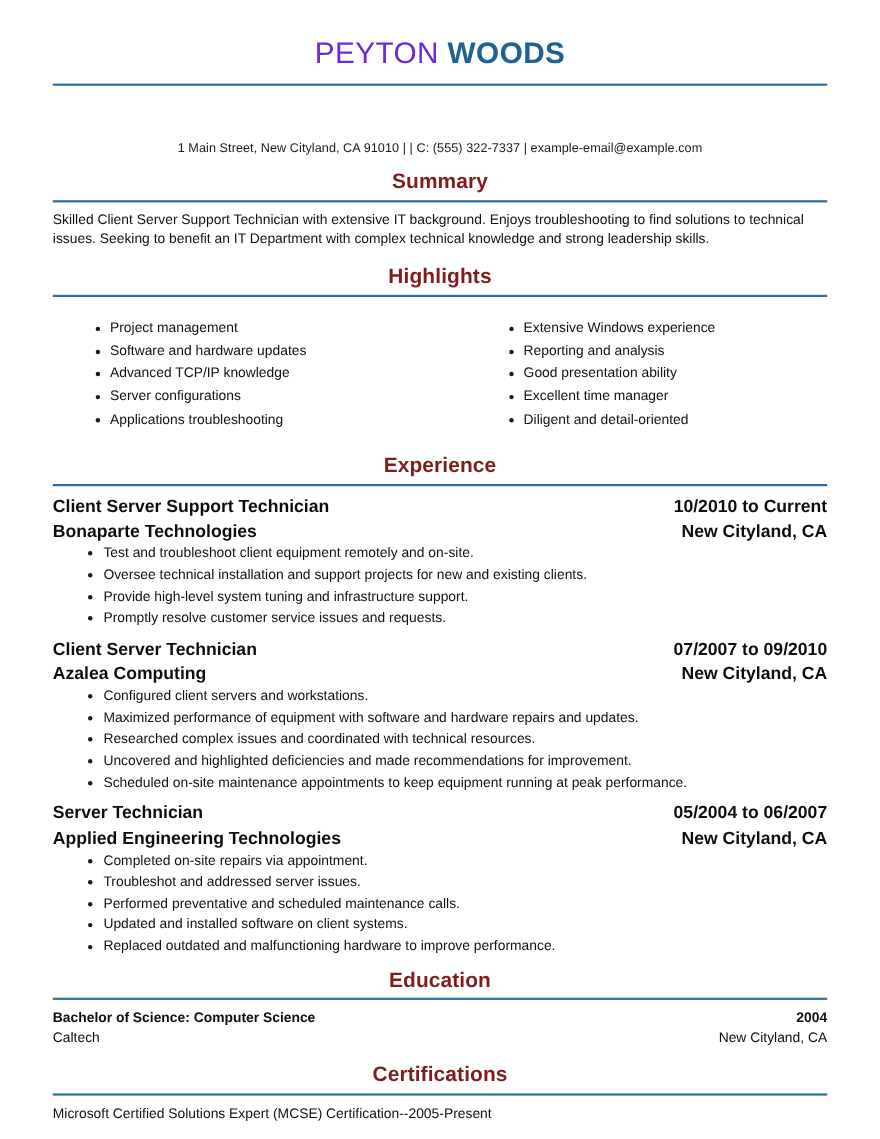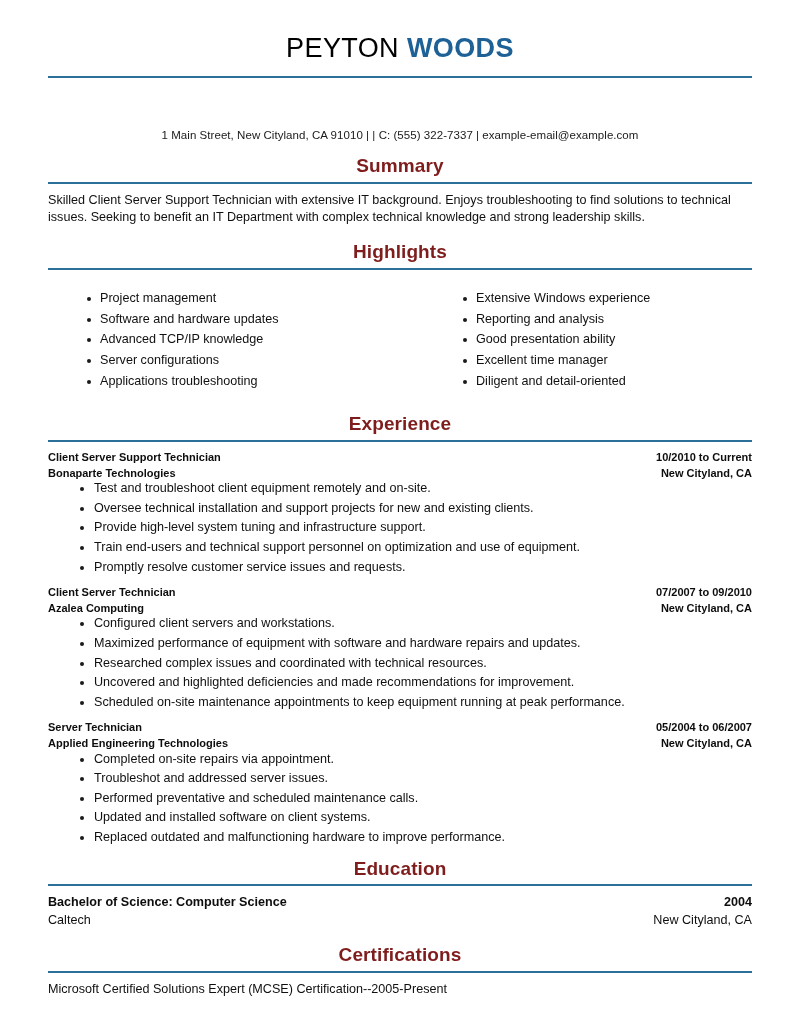--- a/index.html
+++ b/index.html
@@ -28,21 +28,21 @@
     text-align: center;
     padding-top: 34px;
   }
   .name {
     font-size: 27px;
     letter-spacing: 0.4px;
     line-height: 1.1;
     white-space: nowrap;
   }
   .name .first {
-    color: #000000;
+    color: #6d28d9;
     font-weight: 400;
   }
   .name .last {
     color: #1d6197;
     font-weight: bold;
   }
   .rule {
     height: 2px;
     background: #2a7099;
     margin-top: 12px;
@@ -125,21 +125,21 @@
   .job {
     margin-bottom: 12px;
   }
   .job:last-child {
     margin-bottom: 0;
   }
   .job-row {
     display: flex;
     justify-content: space-between;
     align-items: baseline;
-    font-size: 11px;
+    font-size: 16px;
     font-weight: bold;
     color: #0d0d0d;
     line-height: 1.42;
   }
   .job-row .left  { text-align: left; }
   .job-row .right { text-align: center; }
 
   ul.job-bullets {
     list-style: none;
     margin: 1px 0 0 0;
@@ -237,21 +237,20 @@
         <span class="right">10/2010 to Current</span>
       </div>
       <div class="job-row">
         <span class="left">Bonaparte Technologies</span>
         <span class="right">New Cityland, CA</span>
       </div>
       <ul class="job-bullets">
         <li>Test and troubleshoot client equipment remotely and on-site.</li>
         <li>Oversee technical installation and support projects for new and existing clients.</li>
         <li>Provide high-level system tuning and infrastructure support.</li>
-        <li>Train end-users and technical support personnel on optimization and use of equipment.</li>
         <li>Promptly resolve customer service issues and requests.</li>
       </ul>
     </div>
 
     <div class="job">
       <div class="job-row">
         <span class="left">Client Server Technician</span>
         <span class="right">07/2007 to 09/2010</span>
       </div>
       <div class="job-row">

